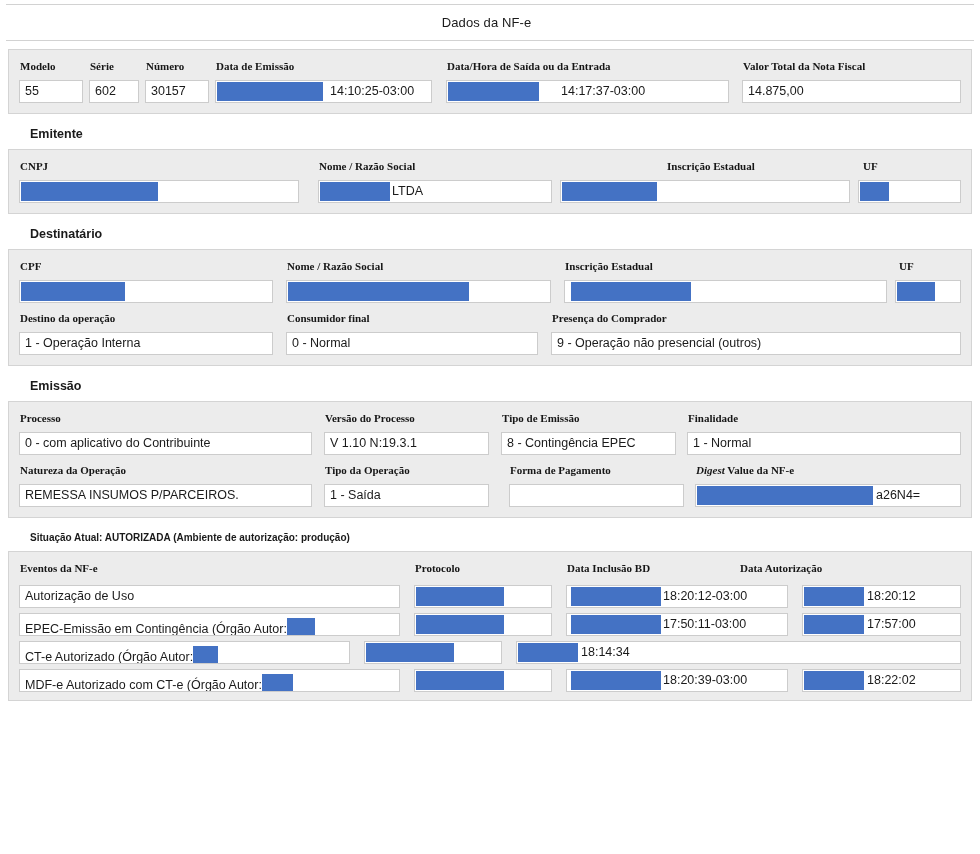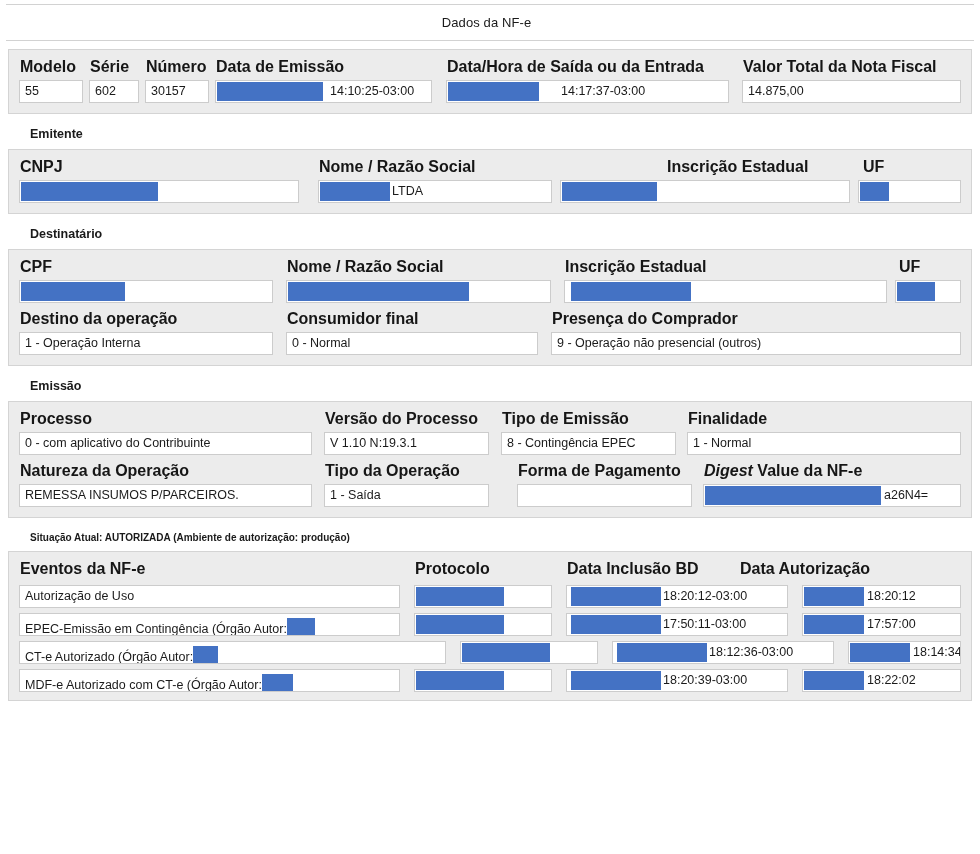--- a/index.html
+++ b/index.html
@@ -59,25 +59,26 @@
 
   .row {
     display: flex;
     align-items: flex-start;
   }
   .row + .row { margin-top: 7px; }
 
   .fld { display: flex; flex-direction: column; }
   .lbl {
     font-weight: bold;
-    font-size: 16px;
+    font-size: 11px;
     line-height: 15px;
     color: #161616;
     padding: 1px 0 6px 1px;
     white-space: nowrap;
+    font-family: Liberation Serif, serif;
   }
   .lbl .ital { font-style: italic; }
 
   .box {
     position: relative;
     background: #ffffff;
     border: 1px solid #cccccc;
     height: 23px;
     line-height: 21px;
     padding: 0 5px;
@@ -318,21 +319,21 @@
       </div>
     </div>
 
     <div class="fld" style="width:165px;margin-left:12px">
       <div class="lbl">Tipo da Operação</div>
       <div class="box">
         <span class="val">1 - Saída</span>
       </div>
     </div>
 
-    <div class="fld" style="width:175px;margin-left:28px">
+    <div class="fld" style="width:175px;margin-left:20px">
       <div class="lbl">Forma de Pagamento</div>
       <div class="box">
         <span class="val"></span>
       </div>
     </div>
 
     <div class="fld" style="flex:1;margin-left:11px">
       <div class="lbl"><span class="ital">Digest</span><span> Value da NF-e</span></div>
       <div class="box">
         <span class="redact" style="left:1px;width:176px"></span>
@@ -379,28 +380,24 @@
         <div class="box evt-cell" style="width: 222px;">
           <span class="redact" style="left: 4px; width: 90px;"></span>
           <span class="val after" style="left: 96px;">17:50:11-03:00</span>
         </div>
         <div class="box evt-cell" style="flex: 1 1 0%;">
           <span class="redact" style="left: 1px; width: 60px;"></span>
           <span class="val after" style="left: 64px;">17:57:00</span>
         </div>
       </div>
       <div class="evt-row">
-        <div class="box evt-cell" style="width: 427px;"><span class="val">CT-e Autorizado (Órgão Autor:</span><span class="redact" style="position: relative; display: inline-block; top: 4px; height: 19px; width: 25px;"></span></div>
+        <div class="box evt-cell" style="width: 331px;"><span class="val">CT-e Autorizado (Órgão Autor:</span><span class="redact" style="position: relative; display: inline-block; top: 4px; height: 19px; width: 25px;"></span></div>
         <div class="box evt-cell" style="width: 138px;">
           <span class="redact" style="left: 1px; width: 88px;"></span>
           <span class="val after" style="left: 94px;"></span>
-        </div>
-        <div class="box evt-cell" style="width: 222px;">
-          <span class="redact" style="left: 4px; width: 90px;"></span>
-          <span class="val after" style="left: 96px;">18:12:36-03:00</span>
         </div>
         <div class="box evt-cell" style="flex: 1 1 0%;">
           <span class="redact" style="left: 1px; width: 60px;"></span>
           <span class="val after" style="left: 64px;">18:14:34</span>
         </div>
       </div>
       <div class="evt-row">
         <div class="box evt-cell" style="width: 381px;"><span class="val">MDF-e Autorizado com CT-e (Órgão Autor:</span><span class="redact" style="position: relative; display: inline-block; top: 4px; height: 19px; width: 31px;"></span></div>
         <div class="box evt-cell" style="width: 138px;">
           <span class="redact" style="left: 1px; width: 88px;"></span>

